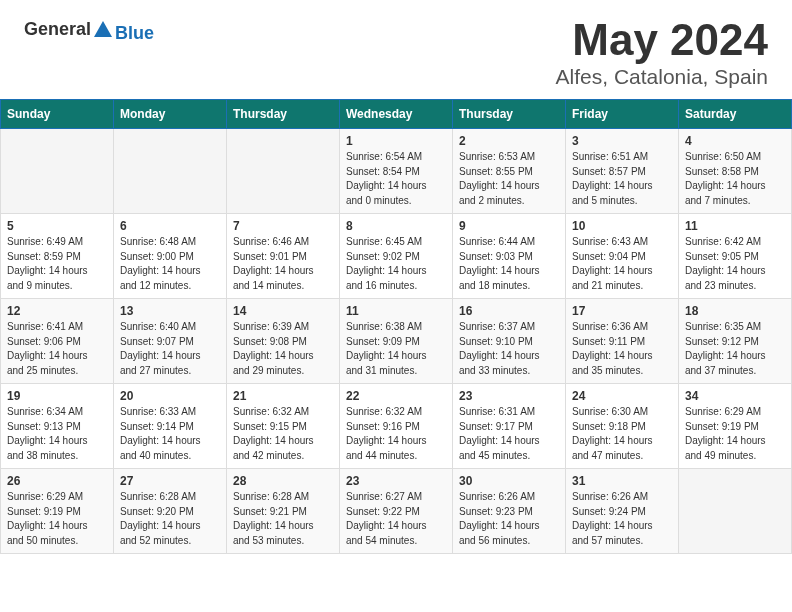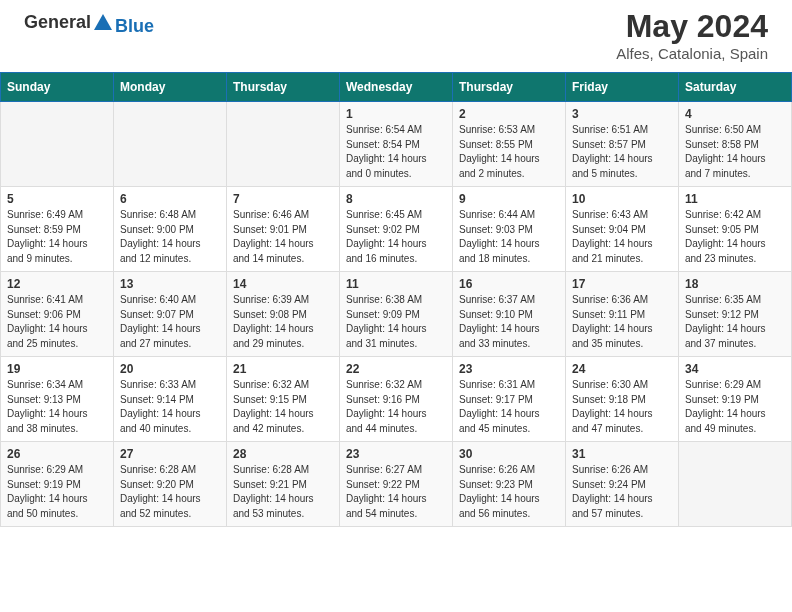--- a/index.html
+++ b/index.html
@@ -7,36 +7,36 @@
       font-family: Arial, sans-serif;
       background: #fff;
       width: 792px;
       min-height: 612px;
       padding: 0;
     }
     .header {
       display: flex;
       justify-content: space-between;
       align-items: flex-start;
-      padding: 8px 24px 10px 24px;
+      padding: 15px 24px 10px 24px;
     }
     .logo {
       display: flex;
       align-items: center;
     }
     .title-block {
       text-align: right;
     }
     .month-year {
-      font-size: 32px;
+      font-size: 44px;
       font-weight: bold;
       color: #333;
     }
     .location {
-      font-size: 15px;
+      font-size: 21px;
       color: #555;
     }
     .calendar {
       width: 100%;
       border-collapse: collapse;
       margin: 0;
     }
     .calendar thead th {
       background: #0f766e;
       color: #fff;

